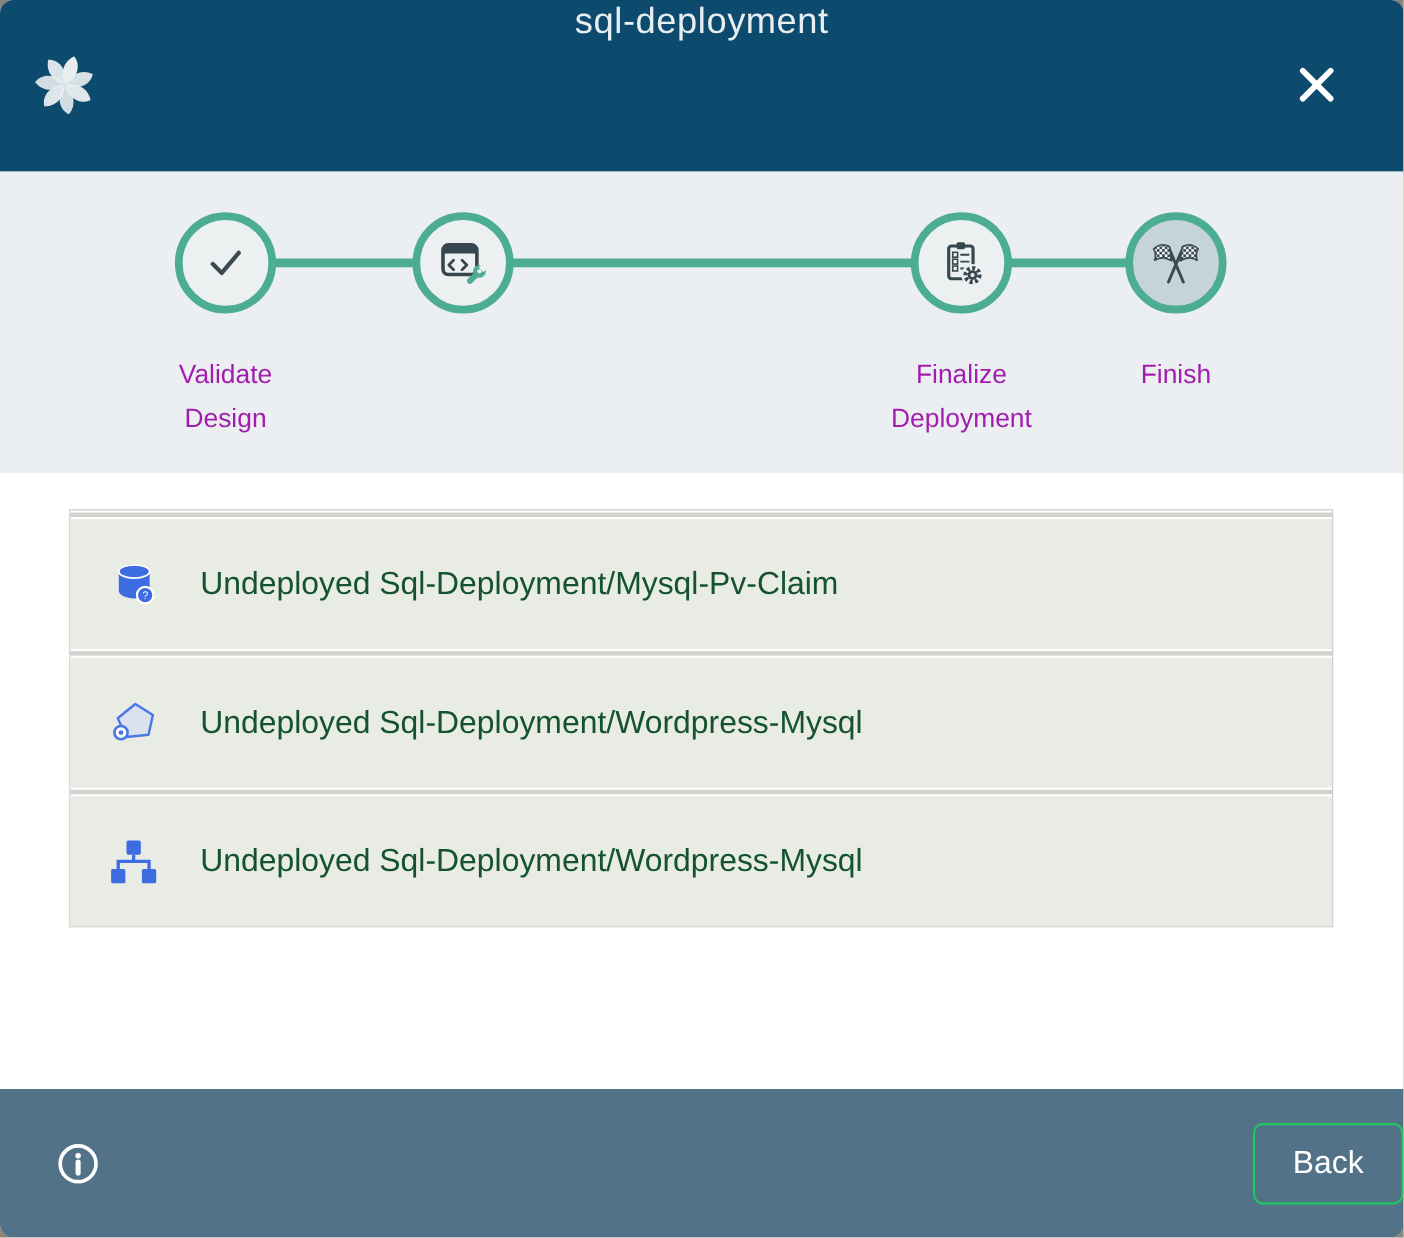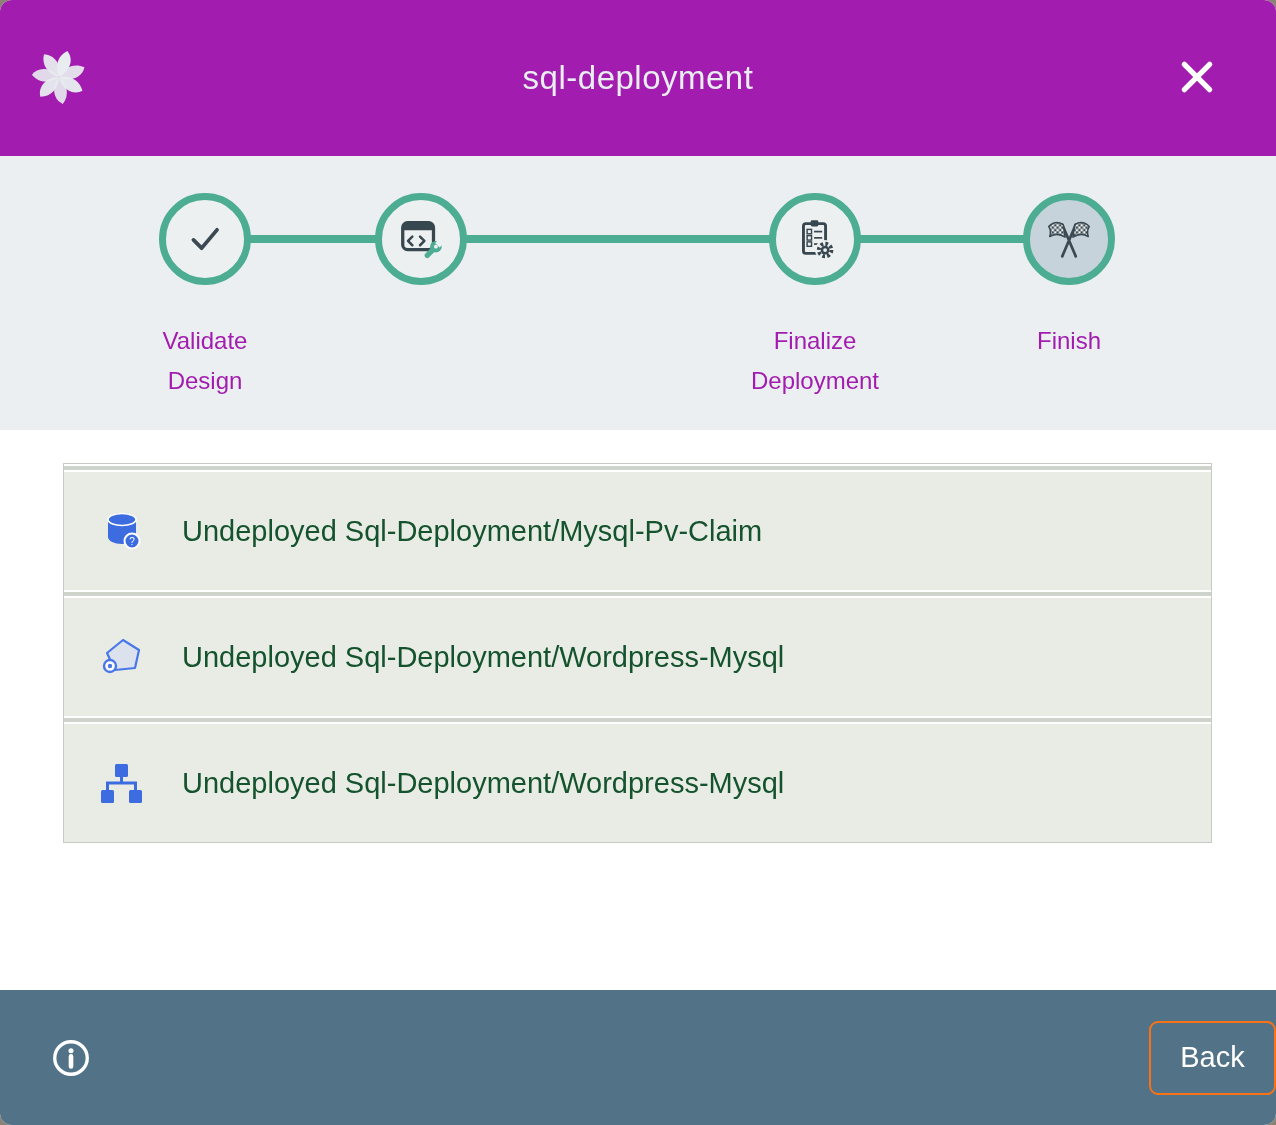--- a/index.html
+++ b/index.html
@@ -14,23 +14,23 @@
     position: absolute; inset: 0;
     border-radius: 12px;
     overflow: hidden;
     display: flex; flex-direction: column;
     background: #ffffff;
   }
 
   
   .hdr {
     flex: none; height: 156px;
-    background: #a21caf;
+    background: #0c4a6e;
     position: relative;
-    display: flex; align-items: center; justify-content: center;
+    display: flex; align-items: flex-start; justify-content: center;
   }
   .hdr .logo { position: absolute; left: 30px; top: 48px; width: 58px; height: 58px; }
   .hdr .title {
     color: #e9eef1; font-size: 33px; font-weight: 400; letter-spacing: 0.5px;
   }
   .hdr .close-btn {
     position: absolute; right: 56px; top: 54px;
     width: 46px; height: 46px;
     background: none; border: none; cursor: pointer; padding: 0;
   }
@@ -40,21 +40,21 @@
     flex: none; height: 274px;
     background: #eceff1;
     position: relative;
   }
   .connector {
     position: absolute; left: 205px; width: 864px; top: 79px; height: 8px;
     background: #4cad93;
   }
   .step { position: absolute; top: 37px; width: 216px; text-align: center; }
   .step-1 { left: 97px; }  .step-2 { left: 313px; }  .step-3 { left: 529px; }
-  .step-4 { left: 707px; } .step-5 { left: 961px; }
+  .step-4 { left: 766px; } .step-5 { left: 961px; }
   .step .circle {
     position: relative; z-index: 1;
     width: 92px; height: 92px; margin: 0 auto;
     border: 7px solid #4cad93; border-radius: 50%;
     background: #edf0f1;
     display: flex; align-items: center; justify-content: center;
     cursor: pointer;
   }
   .step.current .circle { background: #c7d3db; }
   .step .lbl {
@@ -85,22 +85,22 @@
   }
   .ftr .info { margin-left: 50px; width: 42px; height: 42px; cursor: pointer; }
   .ftr .spacer { flex: 1; }
   .btn {
     font-family: "Liberation Sans", sans-serif;
     font-size: 29px; color: #ffffff; cursor: pointer;
     border-radius: 9px;
     display: flex; align-items: center; justify-content: center;
   }
   .btn-back {
-    width: 127px; height: 74px;
-    background: transparent; border: 2px solid #f97316;
+    width: 137px; height: 74px;
+    background: transparent; border: 2px solid #22c55e;
   }
   .btn-finish {
     width: 148px; height: 81px; margin-left: 32px; margin-right: 31px;
     background: #4cad93; border: none;
     box-shadow: 3px 4px 8px rgba(0,0,0,0.30);
   }
 </style>
 </head>
 <body>
 

